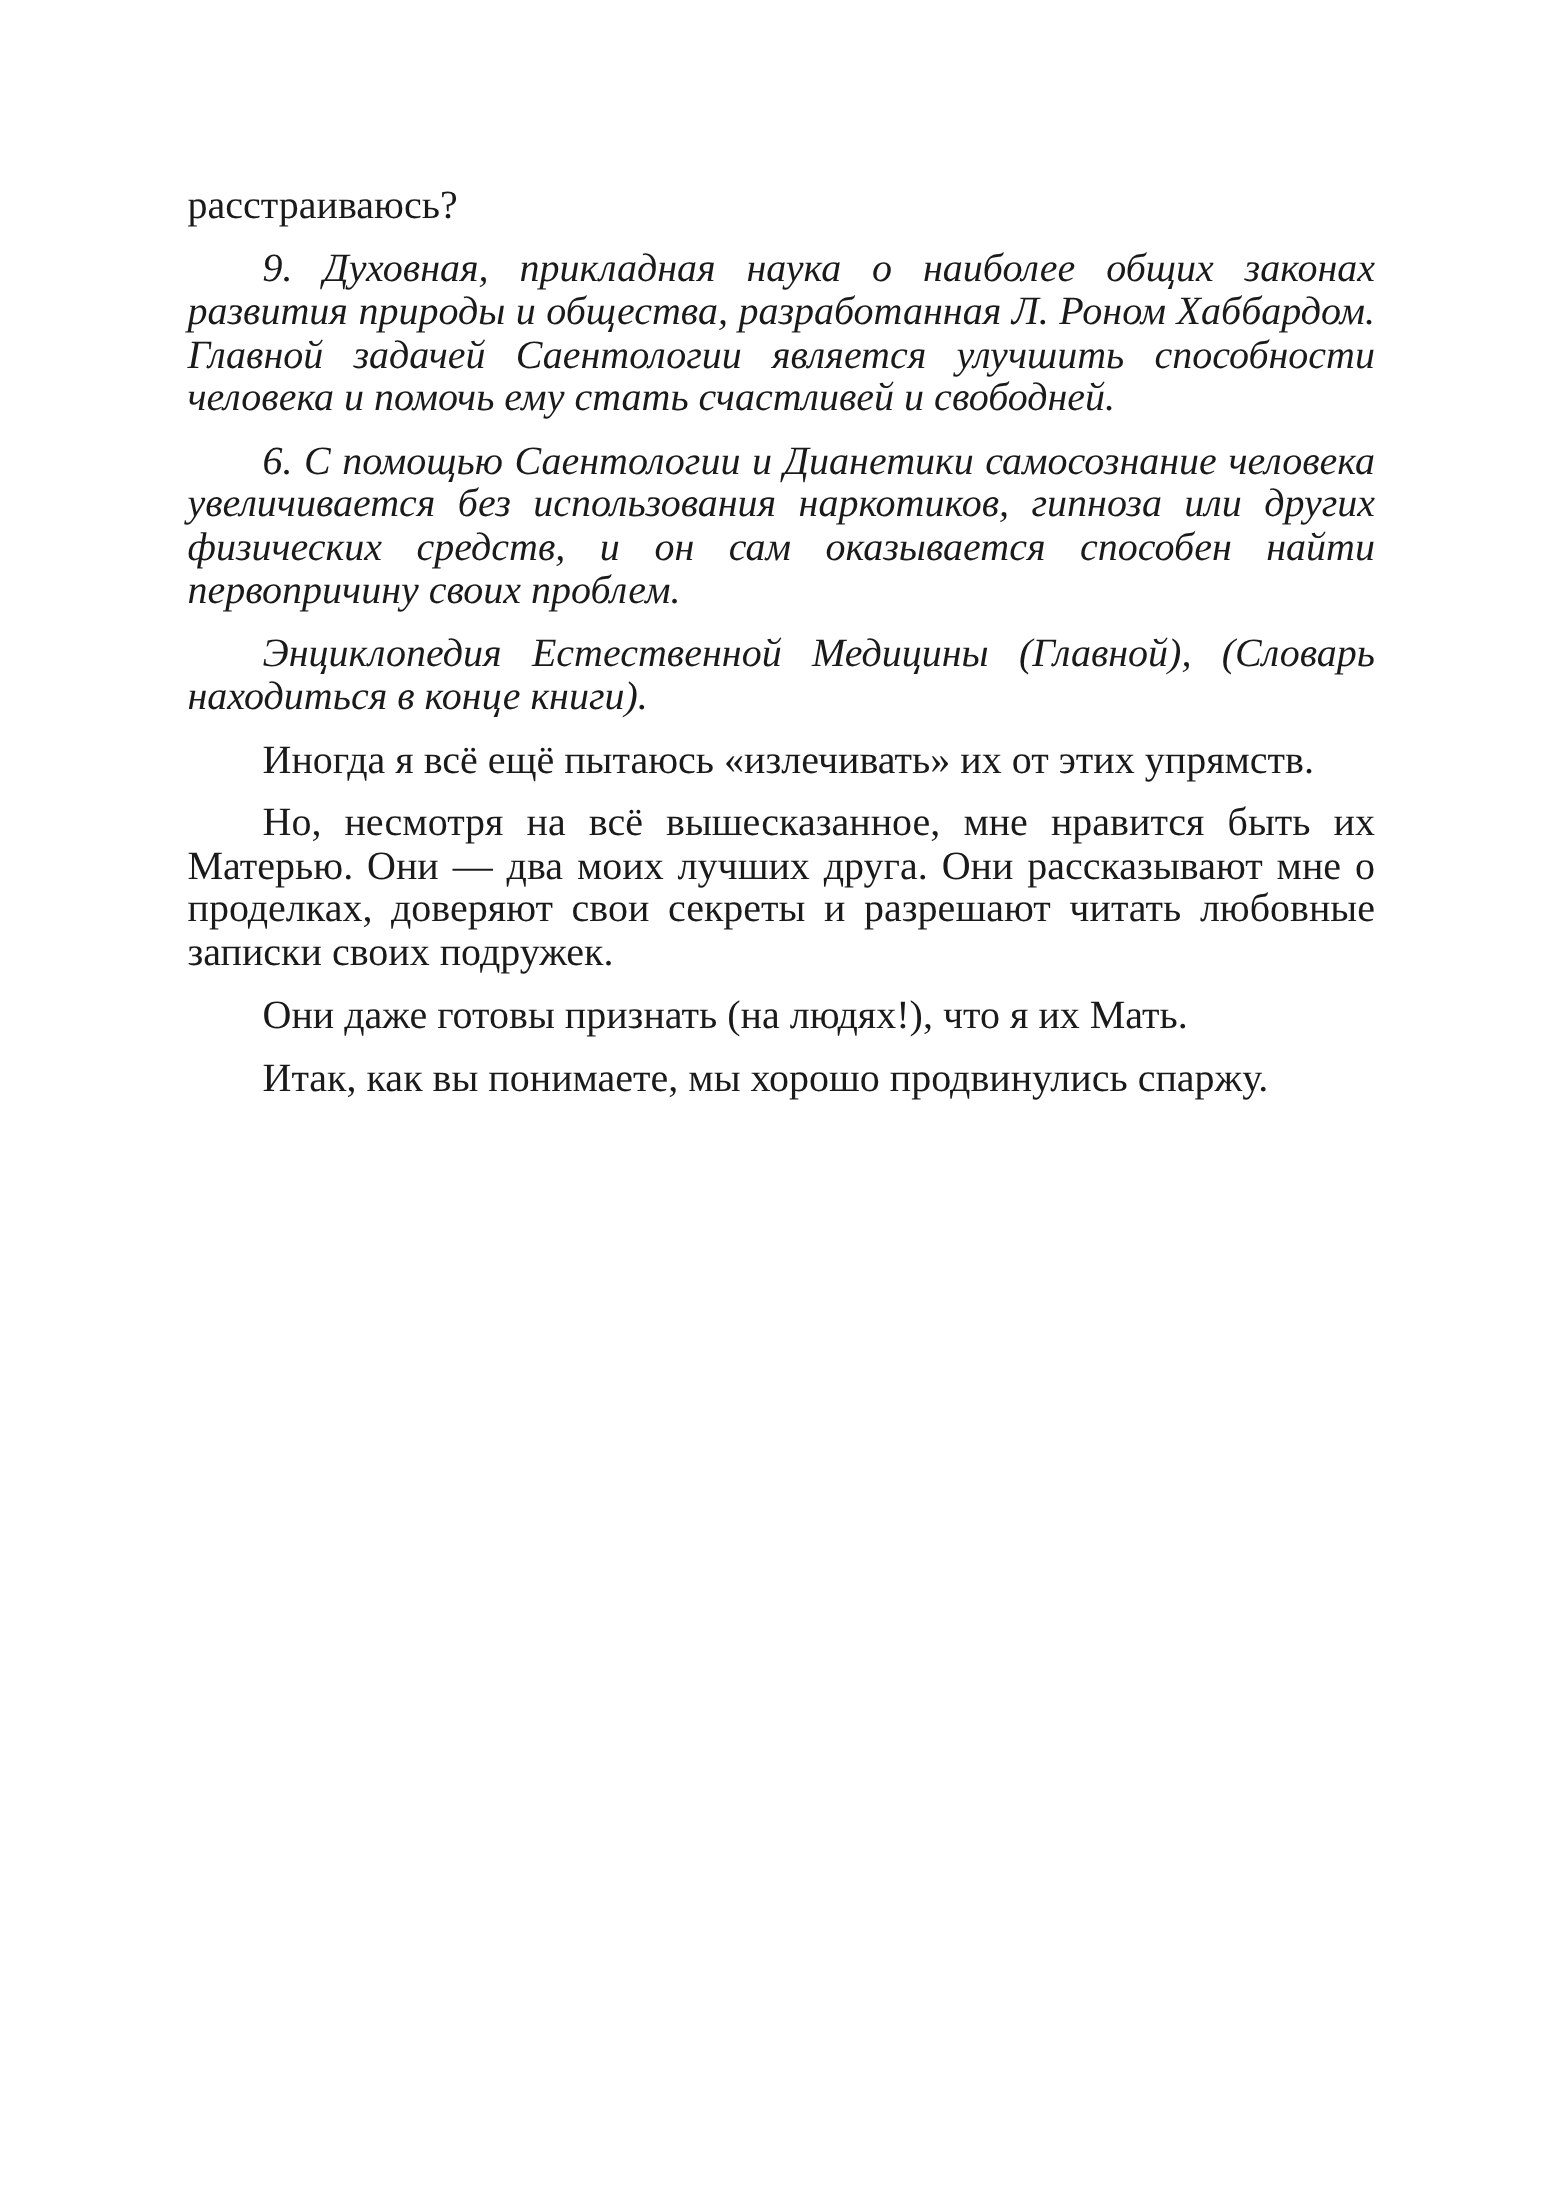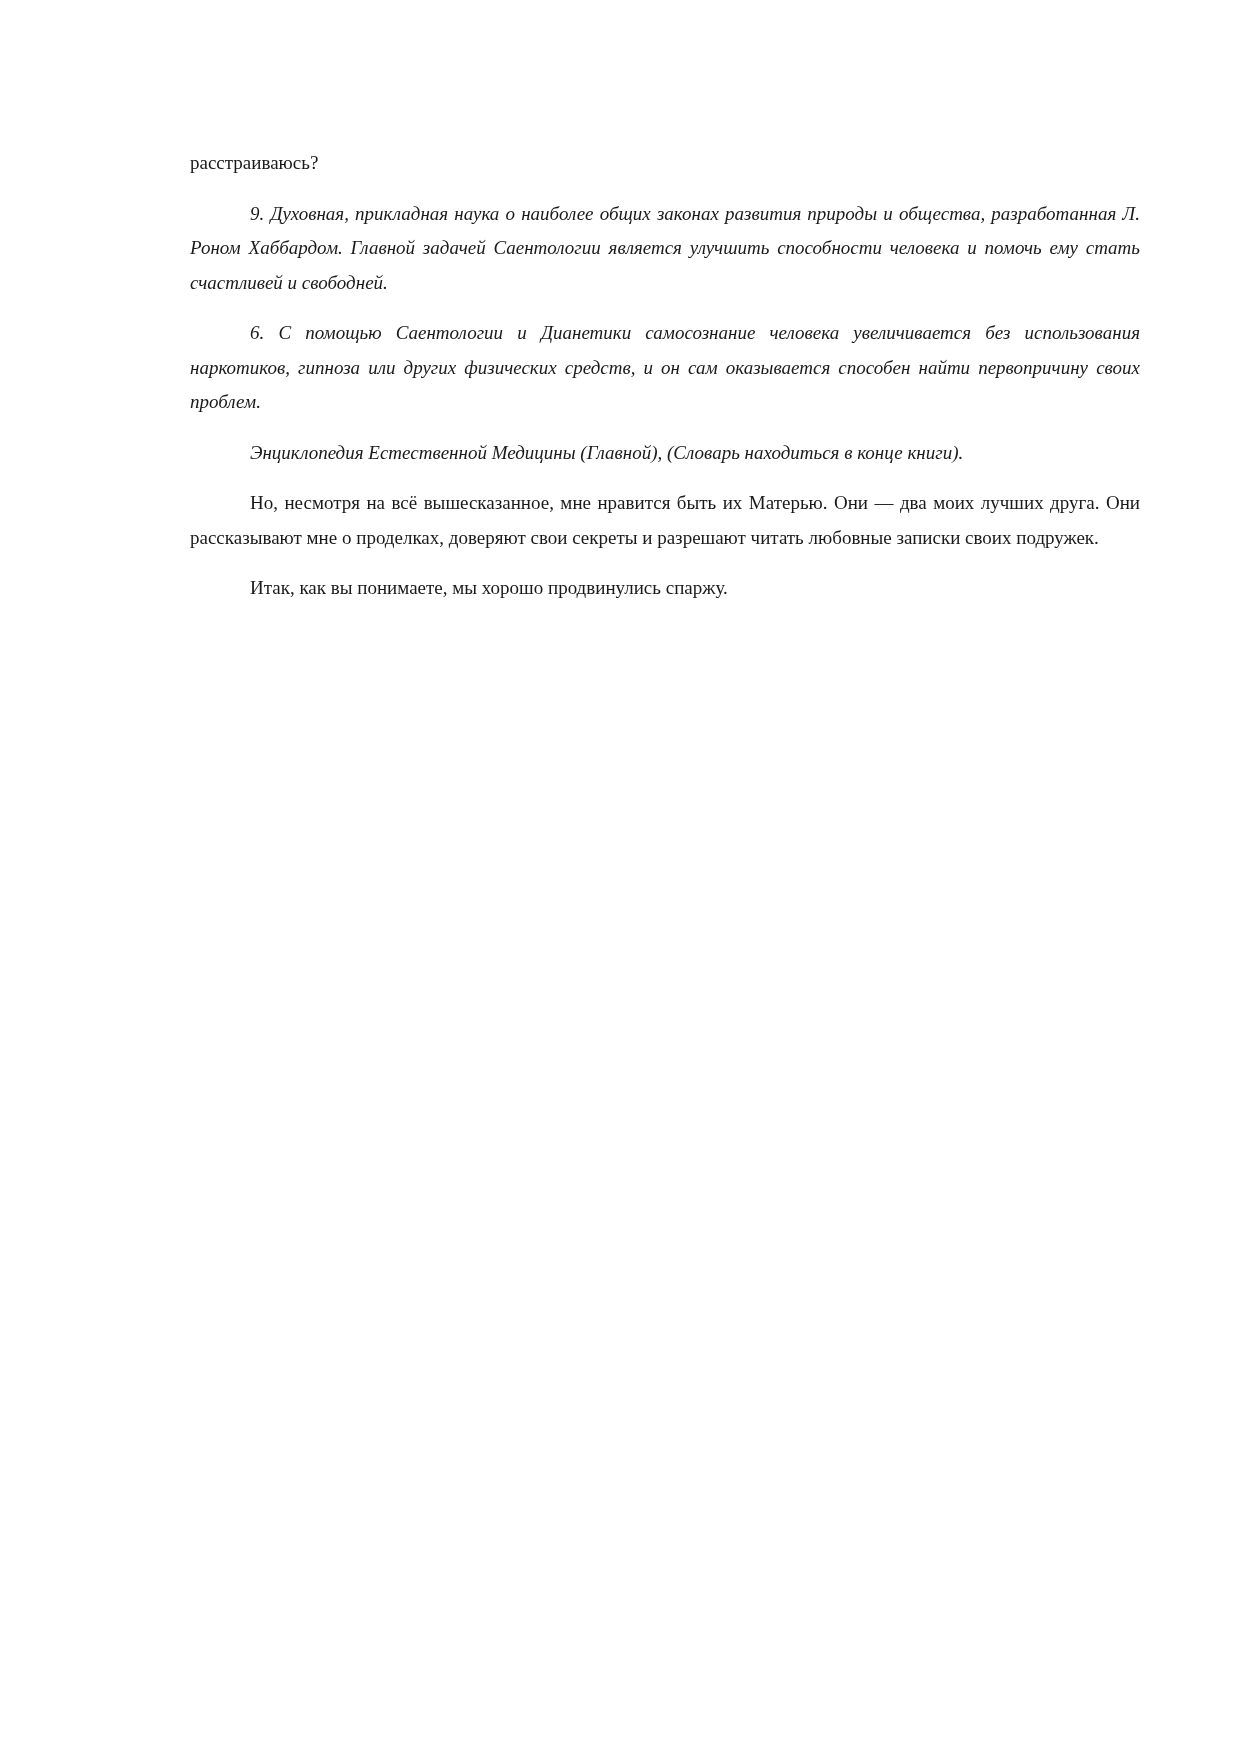--- a/index.html
+++ b/index.html
@@ -13,23 +13,22 @@
       position: relative;
       overflow: hidden;
     }
     .page {
       position: absolute;
       left: 150px;
       top: 146px;
       width: 950px;
       color: #1a1a1a;
       font-family: "Liberation Serif", "DejaVu Serif", serif;
-      font-size: 19px;
+      font-size: 32px;
       line-height: 34.5px;
-      margin-left: 40px;
     }
     .para {
       margin: 0 0 16px 0;
       text-align: justify;
       text-indent: 60px;
     }
     .para.noindent {
       text-indent: 0;
     }
     .para.italic {
@@ -40,15 +39,17 @@
     }
   </style>
 </head>
 <body>
 
 <div class="page">
   <p class="para noindent">расстраиваюсь?</p>
   <p class="para italic">9. Духовная, прикладная наука о наиболее общих законах развития природы и общества, разработанная Л. Роном Хаббардом. Главной задачей Саентологии является улучшить способности человека и помочь ему стать счастливей и свободней.</p>
   <p class="para italic">6. С помощью Саентологии и Дианетики самосознание человека увеличивается без использования наркотиков, гипноза или других физических средств, и он сам оказывается способен найти первопричину своих проблем.</p>
   <p class="para italic">Энциклопедия Естественной Медицины (Главной), (Словарь находиться в конце книги).</p>
+  <p class="para">Иногда я всё ещё пытаюсь «излечивать» их от этих упрямств.</p>
   <p class="para">Но, несмотря на всё вышесказанное, мне нравится быть их Матерью. Они — два моих лучших друга. Они рассказывают мне о проделках, доверяют свои секреты и разрешают читать любовные записки своих подружек.</p>
+  <p class="para tight">Они даже готовы признать (на людях!), что я их Мать.</p>
   <p class="para">Итак, как вы понимаете, мы хорошо продвинулись спаржу.</p>
 </div>
 
 </body></html>

